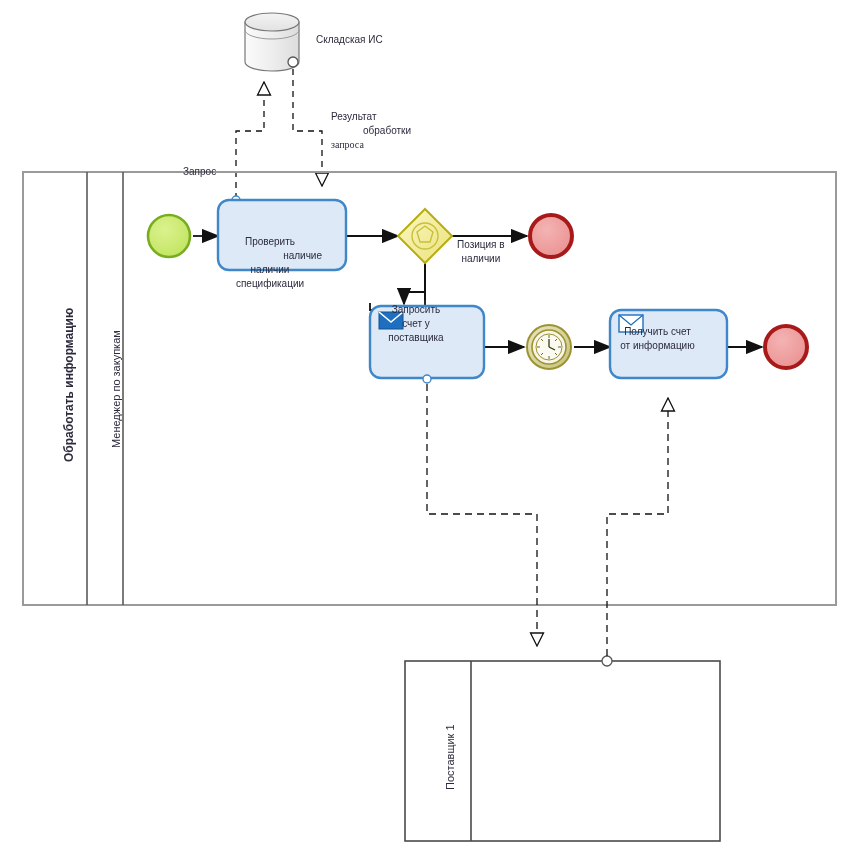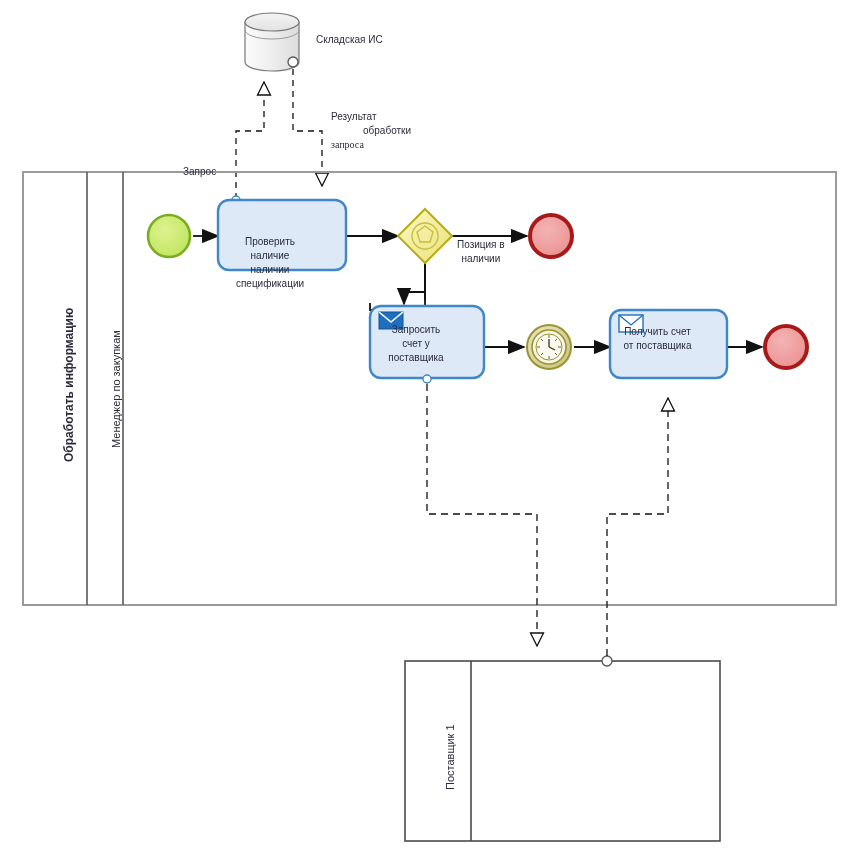--- a/index.html
+++ b/index.html
@@ -167,38 +167,38 @@
 <div class="lbl" style="left:183px;top:135px;margin-top:30px;">Запрос</div>
 
 <div style="position:absolute;left:331px;top:110px;">
   <div class="lbl" style="position:static;">Результат</div>
   <div class="lbl" style="position:static;margin-left:32px;">обработки</div>
   <div class="lbl" style="position:static;font-family:Liberation Serif, serif;">запроса</div>
 </div>
 
 <div style="position:absolute;left:218px;top:203px;width:104px;text-align:center;margin-top:32px;">
   <div class="lbl" style="position:static;">Проверить</div>
-  <div class="lbl" style="position:static;">наличие</div>
+  <div class="lbl" style="position:static;text-align:right;">наличие</div>
   <div class="lbl" style="position:static;">наличии</div>
   <div class="lbl" style="position:static;">спецификации</div>
 </div>
 
 <div style="position:absolute;left:457px;top:238px;">
   <div class="lbl" style="position:static;">Позиция в</div>
   <div class="lbl" style="position:static;text-align:center;">наличии</div>
 </div>
 
-<div style="position:absolute;left:370px;top:323px;width:92px;text-align:center;">
+<div style="position:absolute;left:370px;top:303px;width:92px;text-align:center;">
   <div class="lbl" style="position:static;">Запросить</div>
   <div class="lbl" style="position:static;">счет у</div>
   <div class="lbl" style="position:static;">поставщика</div>
 </div>
 
 <div style="position:absolute;left:610px;top:325px;width:95px;text-align:center;">
   <div class="lbl" style="position:static;">Получить счет</div>
-  <div class="lbl" style="position:static;">от поставщика</div>
+  <div class="lbl" style="position:static;">от информацию</div>
 </div>
 
 <div class="vlbl bold" style="left:62px;top:462px;">Обработать информацию</div>
 
 <div class="vlbl" style="left:110px;top:448px;">Менеджер по закупкам</div>
 
 <div class="vlbl" style="left:444px;top:790px;">Поставщик 1</div>
 
 </body></html>

